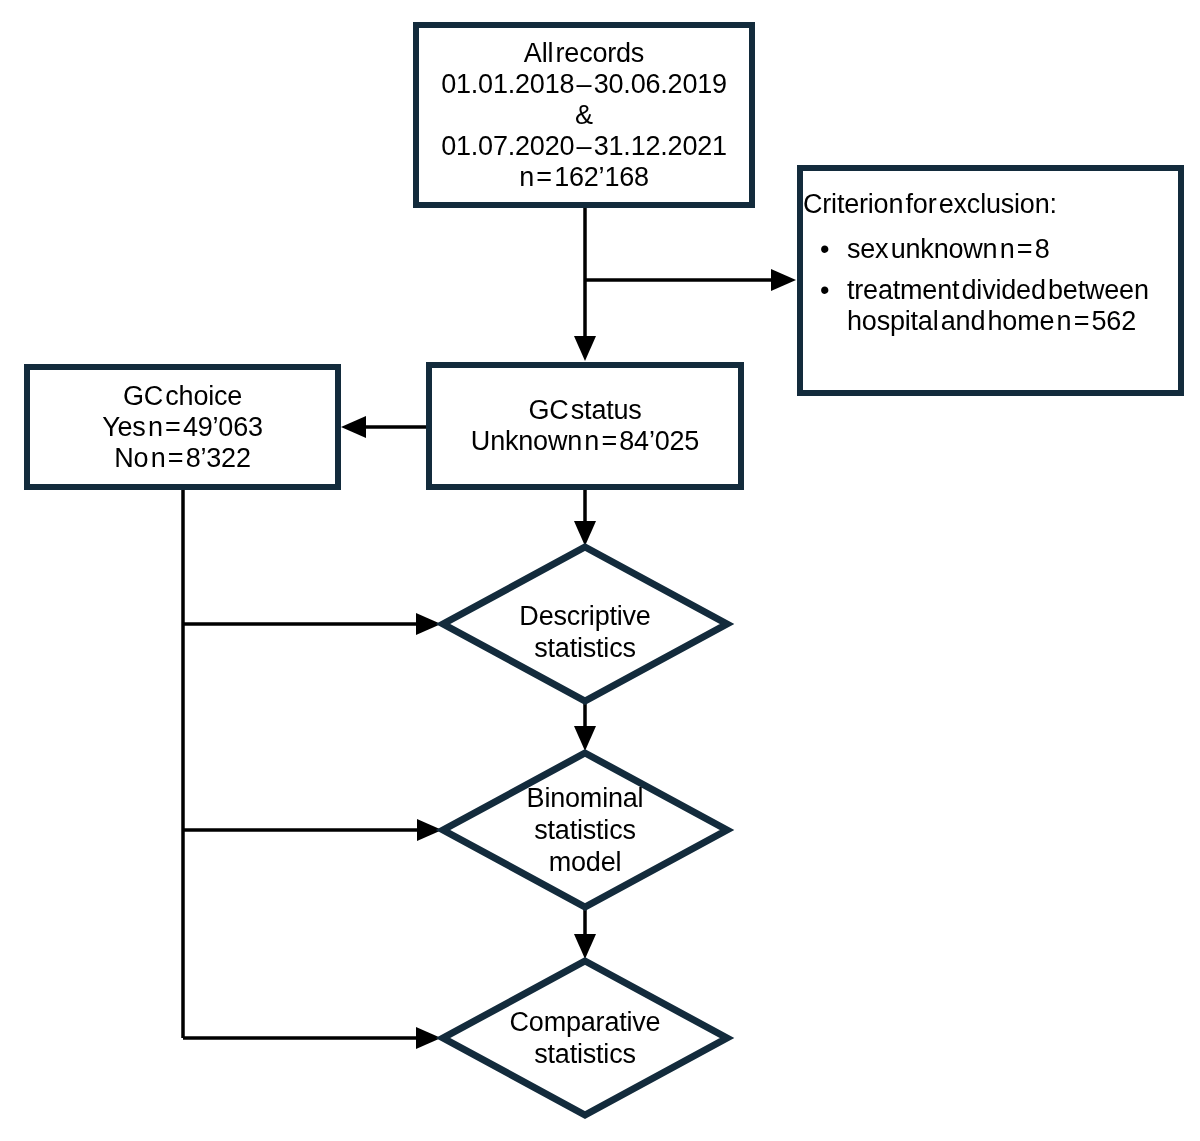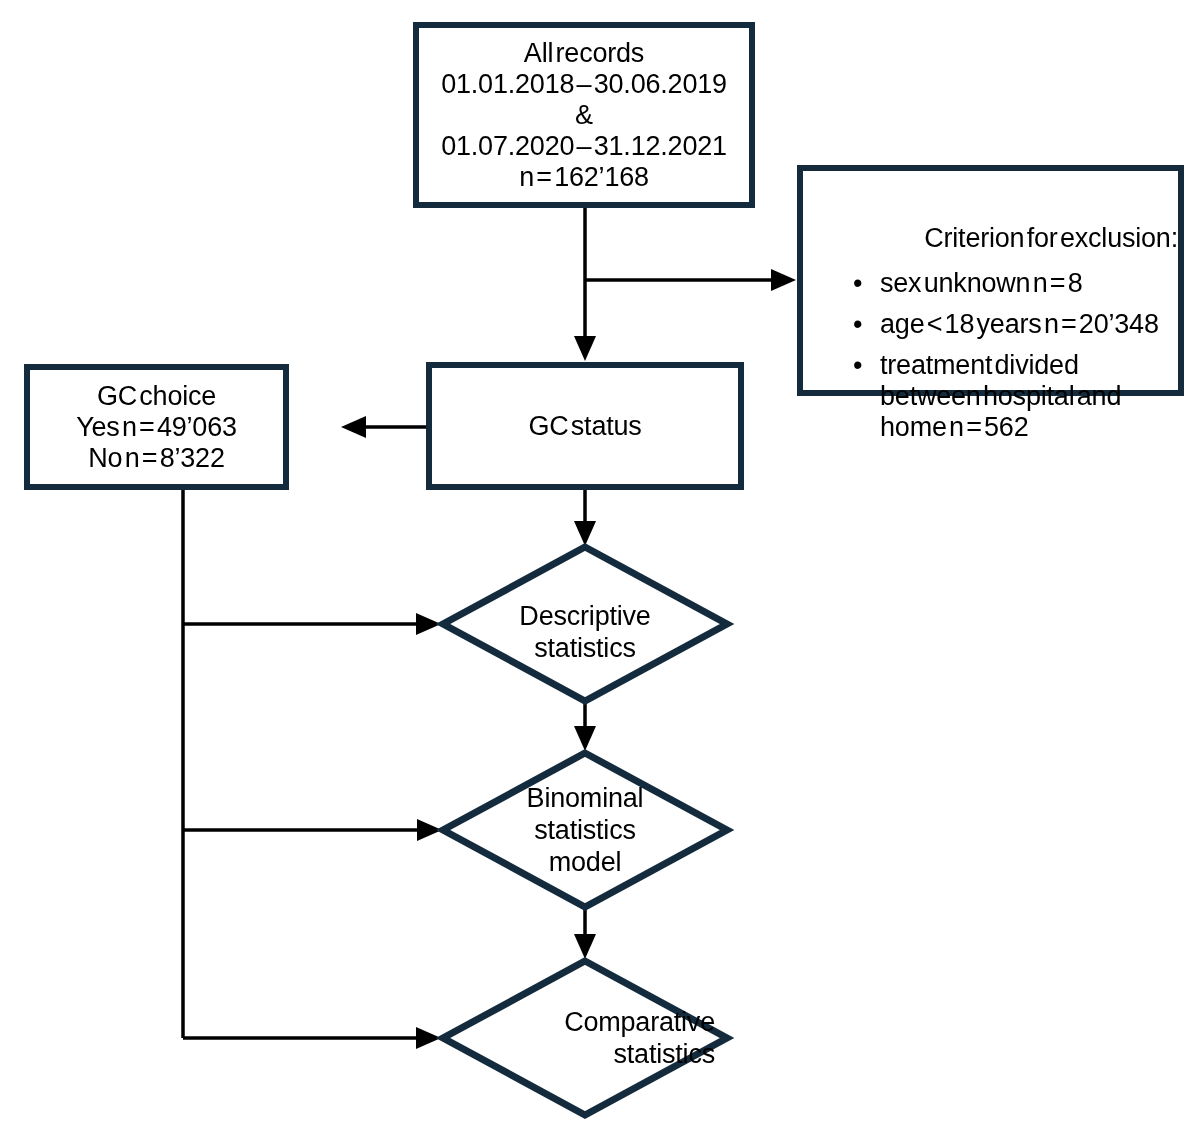--- a/index.html
+++ b/index.html
@@ -33,37 +33,36 @@
     align-items: center;
     justify-content: center;
     text-align: center;
     font-size: 27px;
     line-height: 31px;
     letter-spacing: -0.2px;
     word-spacing: -5px;
   }
   .box-all-records   { left: 413px; top: 22px;  width: 342px; height: 186px; }
   .box-gc-status     { left: 426px; top: 362px; width: 318px; height: 128px; text-align: center; }
-  .box-gc-choice     { left: 24px;  top: 364px; width: 265px; height: 126px; }
+  .box-gc-choice     { left: 24px;  top: 364px; width: 317px; height: 126px; }
   .box-exclusion {
     left: 797px; top: 165px; width: 387px; height: 231px;
     justify-content: flex-start;
     align-items: stretch;
     text-align: left;
     padding-top: 18px;
   }
   .box-exclusion .excl-title {
-    text-align: right;
+    text-align: left;
     line-height: 31px;
-    margin-top: 34px;
   }
   .box-exclusion ul {
     list-style: none;
     margin: 14px 0 0 0;
-    padding: 0 10px 0 77px;
+    padding: 0 10px 0 44px;
   }
   .box-exclusion li {
     position: relative;
     margin-bottom: 10px;
     line-height: 31px;
   }
   .box-exclusion li::before {
     content: "\2022";
     position: absolute;
     left: -27px;
@@ -78,21 +77,21 @@
     align-items: center;
     justify-content: center;
     text-align: center;
     font-size: 27px;
     line-height: 32px;
     letter-spacing: -0.2px;
     word-spacing: -5px;
   }
   .label-descriptive { left: 585px; top: 624px; margin-top: 8px; }
   .label-binominal   { left: 585px; top: 830px; }
-  .label-comparative { left: 585px; top: 1038px; align-items: flex-end; }
+  .label-comparative { left: 585px; top: 1038px; }
   .line { display: block; }
 </style>
 </head>
 <body>
 
 <div class="canvas">
 
   <svg class="layer" viewBox="0 0 1200 1141">
 
     <g stroke="#000000" stroke-width="3.5">
@@ -132,27 +131,27 @@
     <span class="line">01.01.2018 – 30.06.2019</span>
     <span class="line">&amp;</span>
     <span class="line">01.07.2020 – 31.12.2021</span>
     <span class="line">n = 162’168</span>
   </div>
 
   <div class="box box-exclusion">
     <span class="excl-title">Criterion for exclusion:</span>
     <ul>
       <li>sex unknown n = 8</li>
-      <li>age &lt; 18 years n = 20’348</li>
       <li>treatment divided between hospital and home n = 562</li>
     </ul>
   </div>
 
   <div class="box box-gc-status">
     <span class="line">GC status</span>
+    <span class="line">Unknown n = 84’025</span>
   </div>
 
   <div class="box box-gc-choice">
     <span class="line">GC choice</span>
     <span class="line">Yes n = 49’063</span>
     <span class="line">No n = 8’322</span>
   </div>
 
   <div class="diamond-label label-descriptive">
     <span class="line">Descriptive</span>

